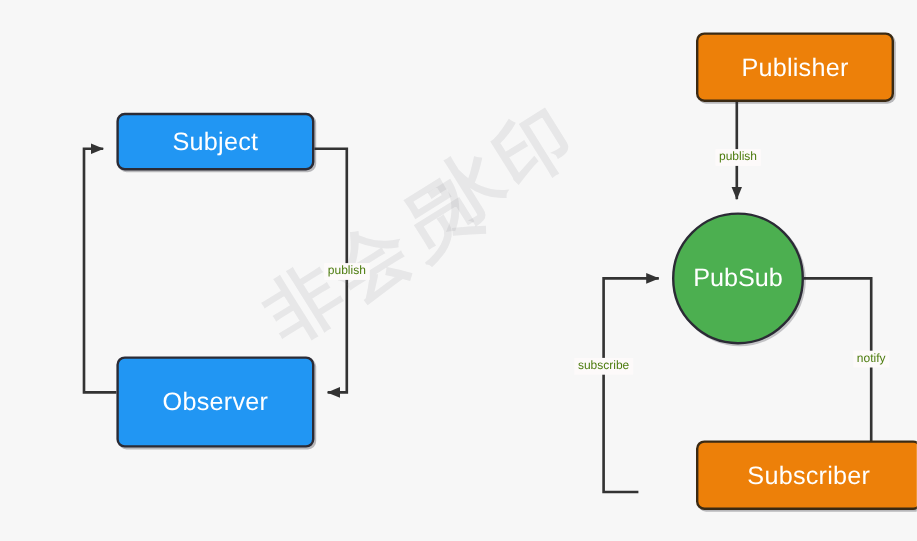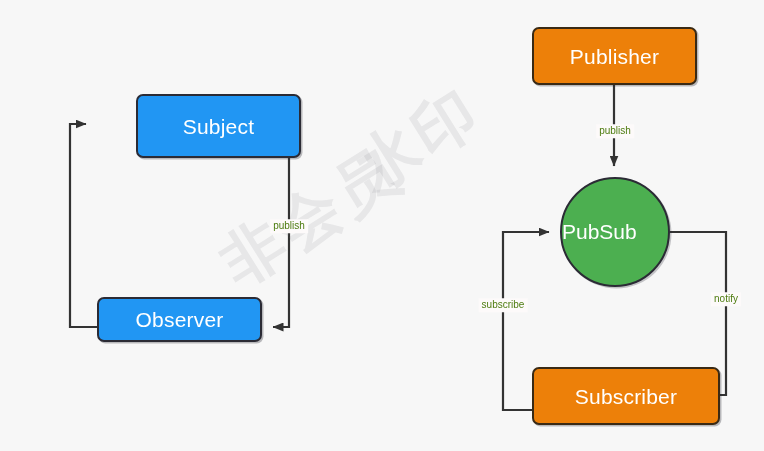--- a/index.html
+++ b/index.html
@@ -31,29 +31,30 @@
     justify-content: center;
     color: #ffffff;
     font-size: 21px;
     font-weight: 400;
     letter-spacing: 0.2px;
     line-height: 1;
     white-space: nowrap;
     box-shadow: 1.5px 1.5px 0 rgba(40,40,50,0.30);
   }
   .node-blue { background: #2196f3; }
-  .node-orange { background: #ed8009; border-color: #3a2a14; }
+  .node-orange { background: #ed8009; border-color: #3a2a14; margin-left: 48px; }
   .node-circle {
     position: absolute;
     box-sizing: border-box;
     border: 2px solid #2b2b35;
     border-radius: 50%;
     background: #4caf50;
     display: flex;
     align-items: center;
+    justify-content: center;
     color: #ffffff;
     font-size: 21px;
     white-space: nowrap;
     box-shadow: 1.5px 1.5px 0 rgba(40,40,50,0.25);
   }
   .edge-label {
     position: absolute;
     color: #4d7c0f;
     font-size: 10px;
     line-height: 1.15;
@@ -102,25 +103,25 @@
     <path d="M614,85 L614,166" fill="none" stroke="#333333" stroke-width="2.2" marker-end="url(#arrow-down)"></path>
 
     <path d="M532,410 L503,410 L503,232 L549,232" fill="none" stroke="#333333" stroke-width="2.2" stroke-linejoin="miter" marker-end="url(#arrow-right)"></path>
 
     <path d="M670,232 L726,232 L726,395 L708,395" fill="none" stroke="#333333" stroke-width="2.2" stroke-linejoin="miter" marker-end="url(#arrow-left)"></path>
   </svg>
 
   <div class="watermark wm-a">非会员</div>
   <div class="watermark wm-b">水印</div>
 
-  <div class="node-box node-blue" style="left:97px; top:94px; width:165px; height:64px;margin-left:39px;">
+  <div class="node-box node-blue" style="left:97px; top:94px; width:165px; height:48px;">
     <span>Subject</span>
   </div>
 
-  <div class="node-box node-blue" style="left:97px; top:297px; width:165px; height:45px;">
+  <div class="node-box node-blue" style="left:97px; top:297px; width:165px; height:76px;">
     <span>Observer</span>
   </div>
 
 
   <div class="edge-label" style="left:289px; top:226px;">publish</div>
 
   <div class="node-box node-orange" style="left:532px; top:27px; width:165px; height:58px;">
     <span>Publisher</span>
   </div>
 

